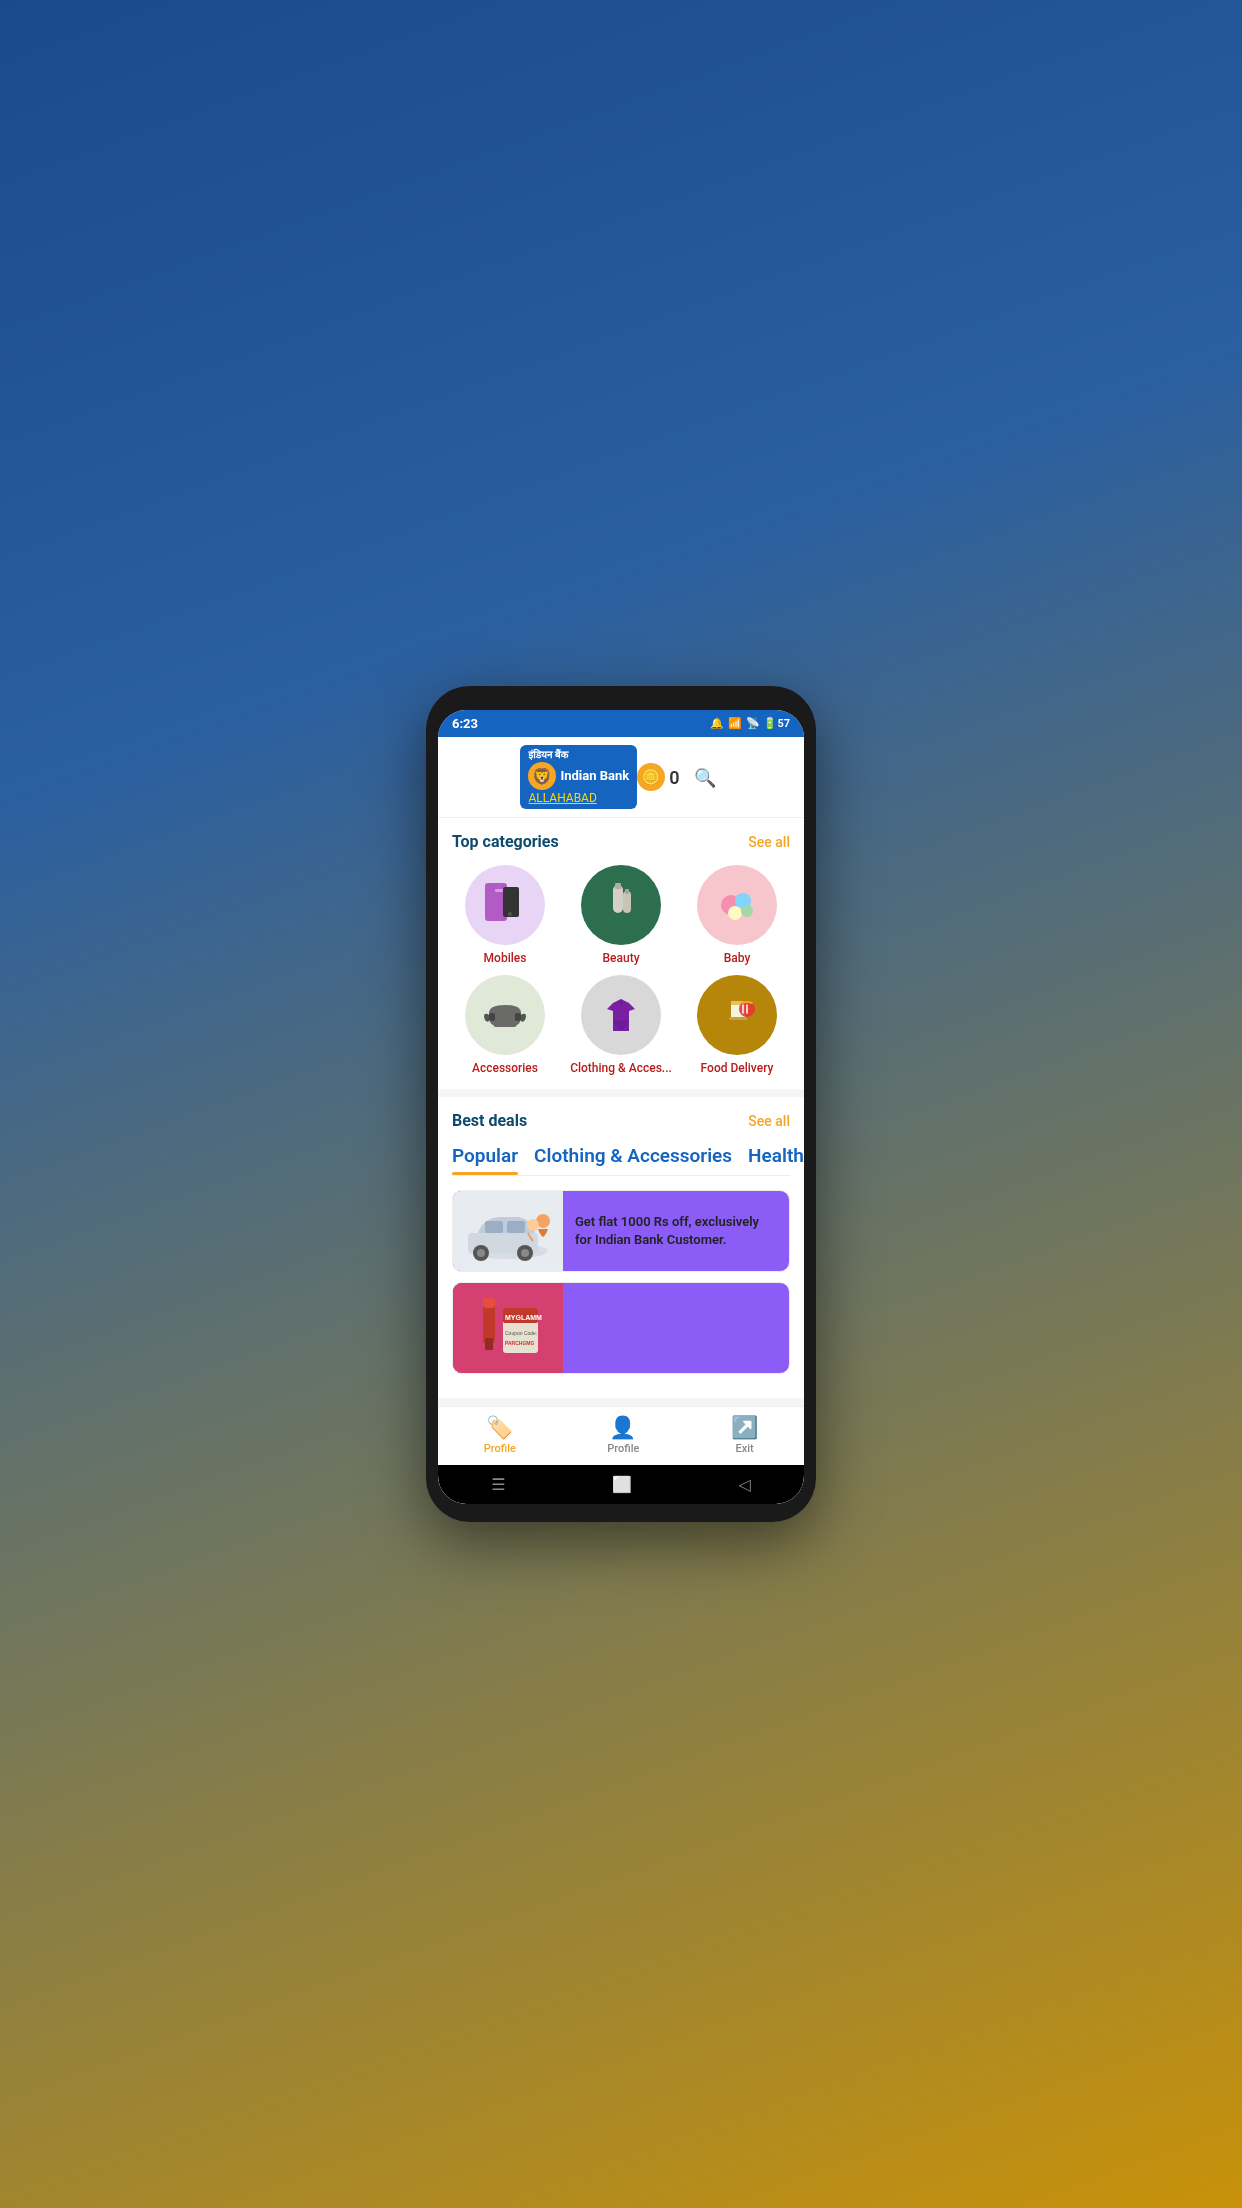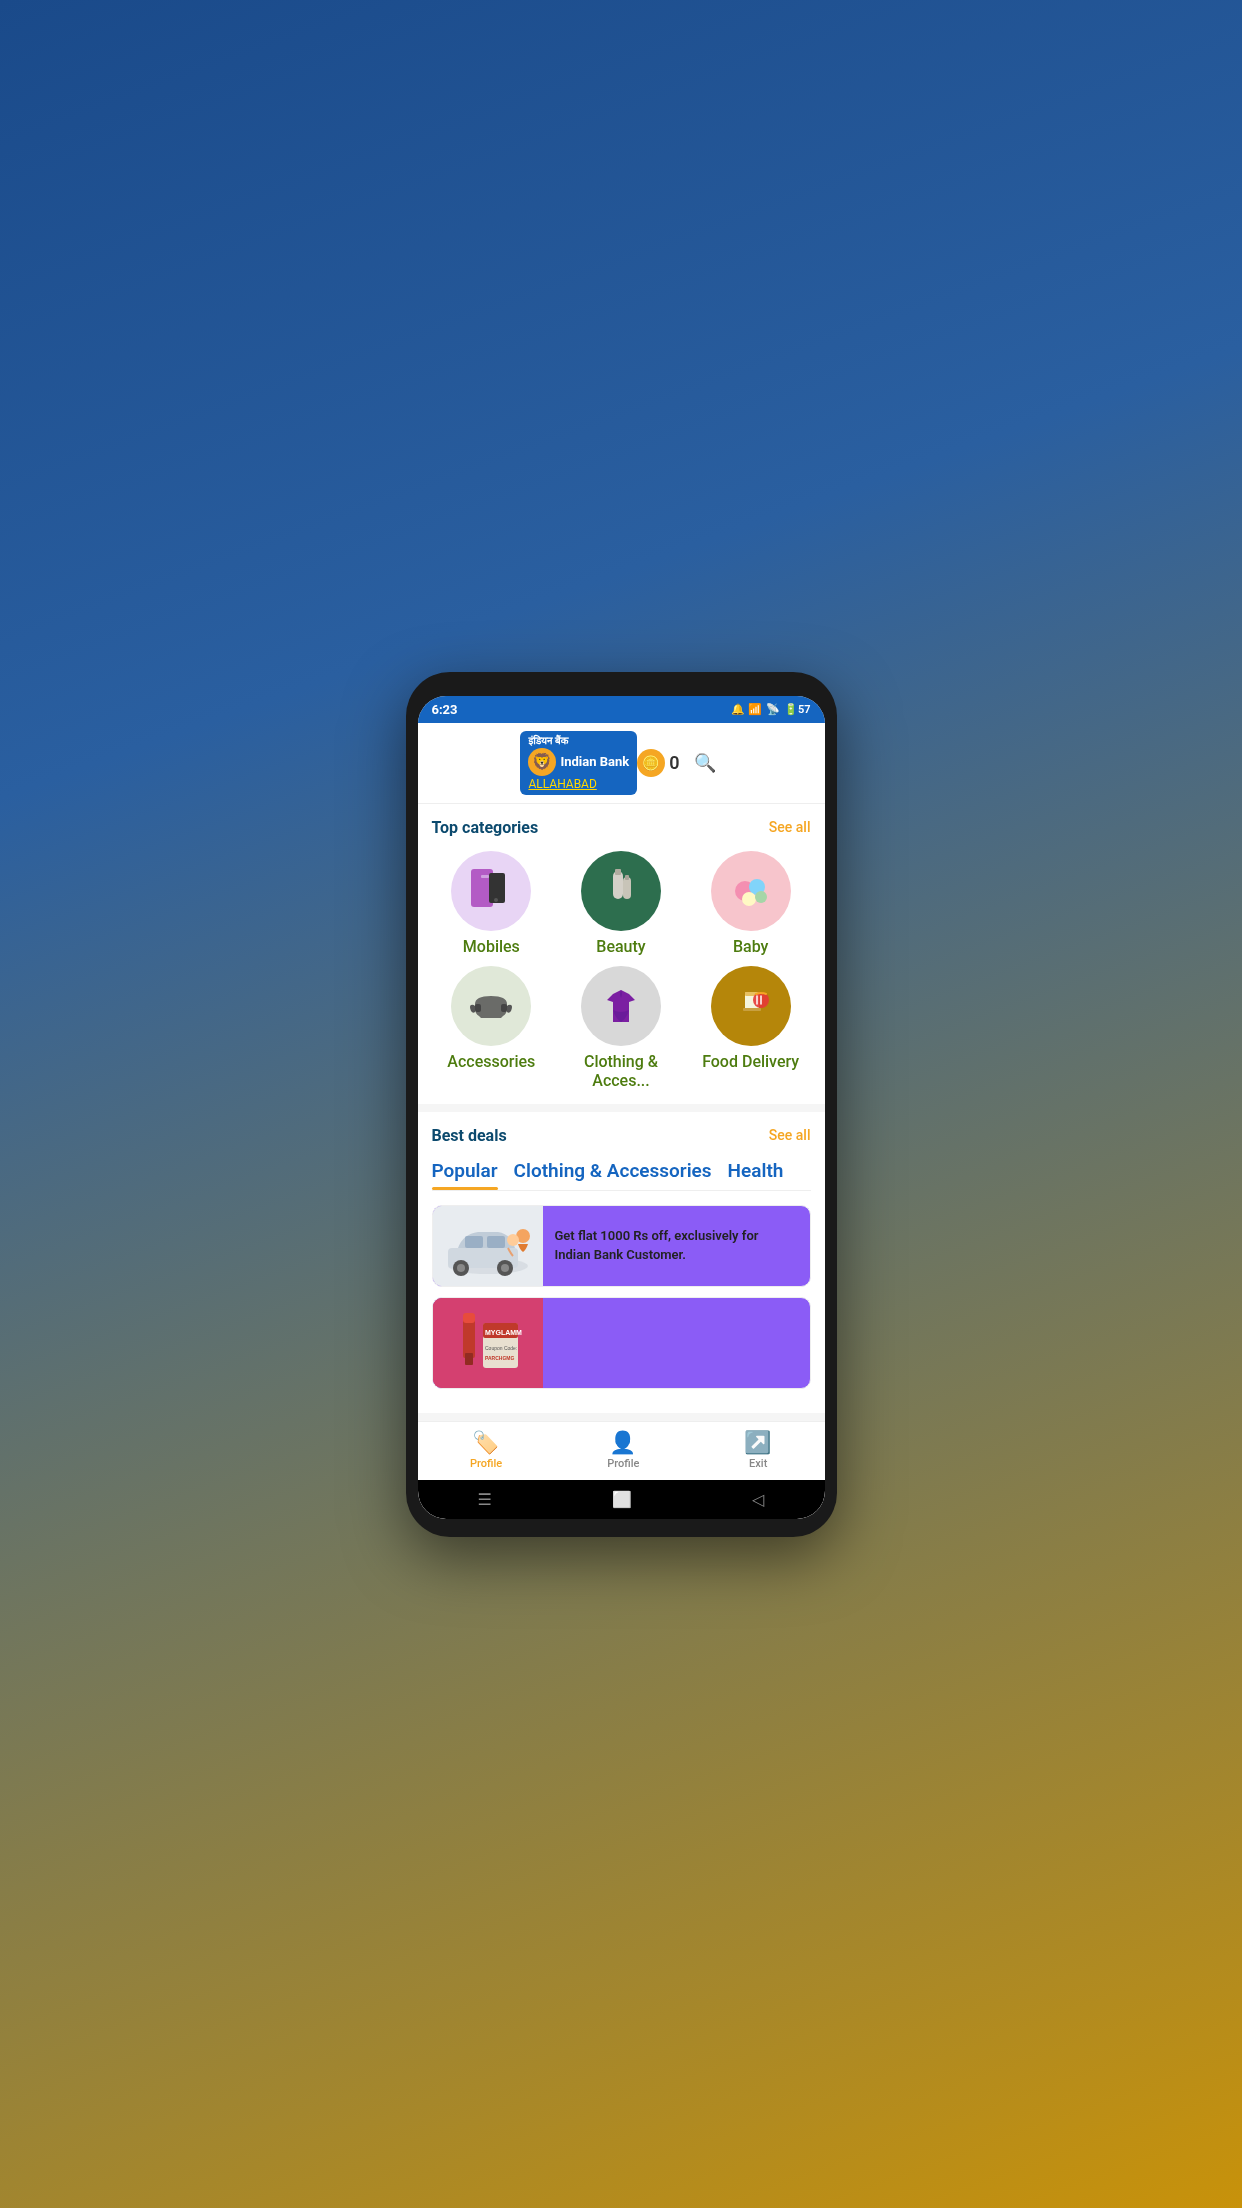--- a/index.html
+++ b/index.html
@@ -6,21 +6,21 @@
     * { box-sizing: border-box; margin: 0; padding: 0; }
     body {
       background: linear-gradient(160deg, #1a4a8a 0%, #2a5fa0 30%, #c8920a 100%);
       min-height: 100vh;
       display: flex;
       justify-content: center;
       align-items: center;
       font-family: 'Roboto', Arial, sans-serif;
     }
     .phone-outer {
-      width: 431px;
+      width: 390px;
       background: #1a1a1a;
       border-radius: 44px;
       padding: 24px 12px 18px 12px;
       box-shadow: 0 20px 60px rgba(0,0,0,0.5);
     }
     .phone-screen {
       background: #f0f0f0;
       border-radius: 28px;
       overflow: hidden;
       display: flex;
@@ -153,23 +153,22 @@
       width: 80px;
       height: 80px;
       border-radius: 50%;
       display: flex;
       align-items: center;
       justify-content: center;
       font-size: 32px;
       overflow: hidden;
     }
     .category-label {
-      font-size: 16px;
-      color: #4d7c0f;
-      text-align: center;
+      font-size: 12px;
+      color: #b91c1c;
       font-weight: 500;
     }
     .cat-mobiles { background: #e8d5f5; }
     .cat-beauty { background: #2d6e4e; }
     .cat-baby { background: #f7c5cc; }
     .cat-accessories { background: #e0e8d8; }
     .cat-clothing { background: #d8d8d8; }
     .cat-food { background: #b5860a; }
     .tabs-row {
       display: flex;

